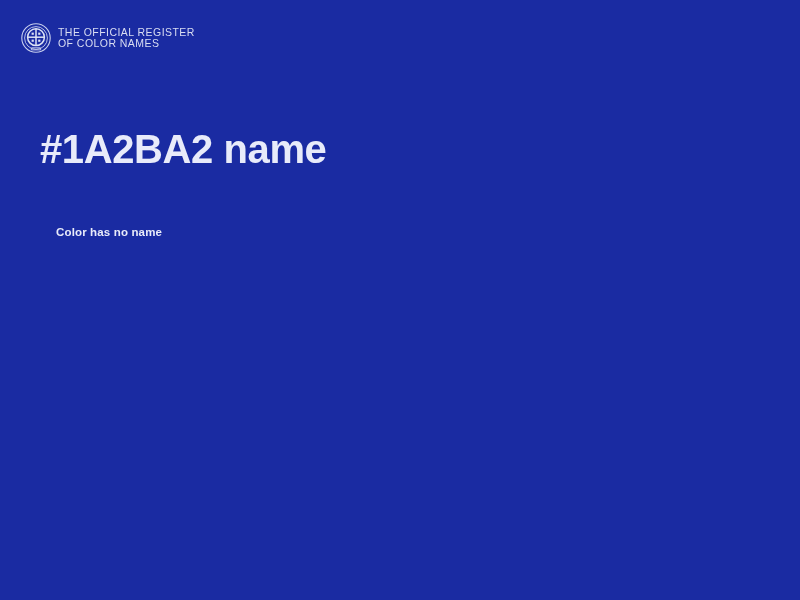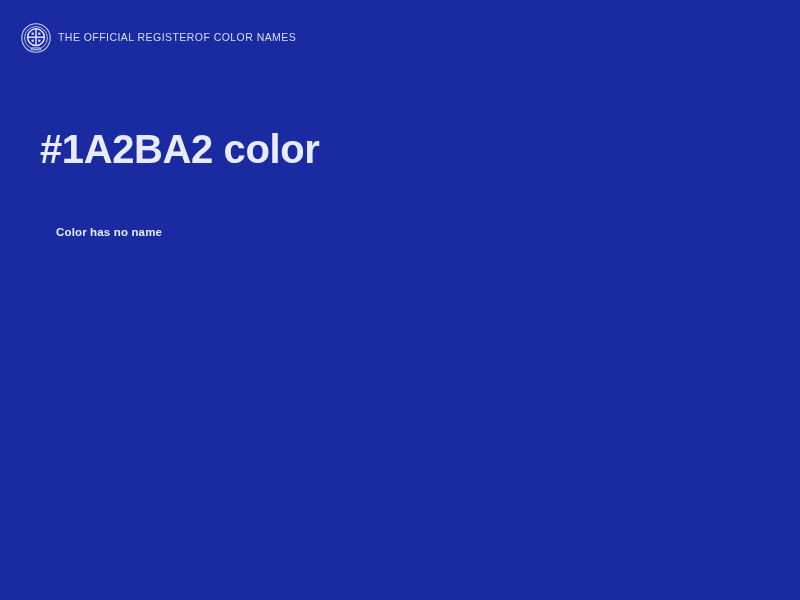--- a/index.html
+++ b/index.html
@@ -34,21 +34,21 @@
 
   #brand-emblem {
     width: 32px;
     height: 32px;
     flex: 0 0 32px;
     display: block;
   }
 
   #brand-wordmark {
     display: flex;
-    flex-direction: row;
+    flex-direction: column;
     line-height: 1.08;
   }
 
   .wordmark-line {
     font-family: "Liberation Sans", sans-serif;
     font-size: 10.5px;
     letter-spacing: 0.45px;
     color: #d9ddf2;
     white-space: nowrap;
     font-weight: 400;
@@ -104,18 +104,18 @@
       <path d="M11.4 25.8 h9.2 v2.1 h-9.2 z" fill="none" stroke="#c9d0ee" stroke-width="0.9"></path>
     </svg>
 
     <div id="brand-wordmark">
       <span class="wordmark-line">THE OFFICIAL REGISTER</span>
       <span class="wordmark-line">OF COLOR NAMES</span>
     </div>
   </div>
 
   <div id="main">
-    <h1 id="color-title">#1A2BA2 color</h1>
+    <h1 id="color-title">#1A2BA2 name</h1>
 
     <p id="color-name-status">Color has no name</p>
   </div>
 
 </div>
 
 </body></html>

